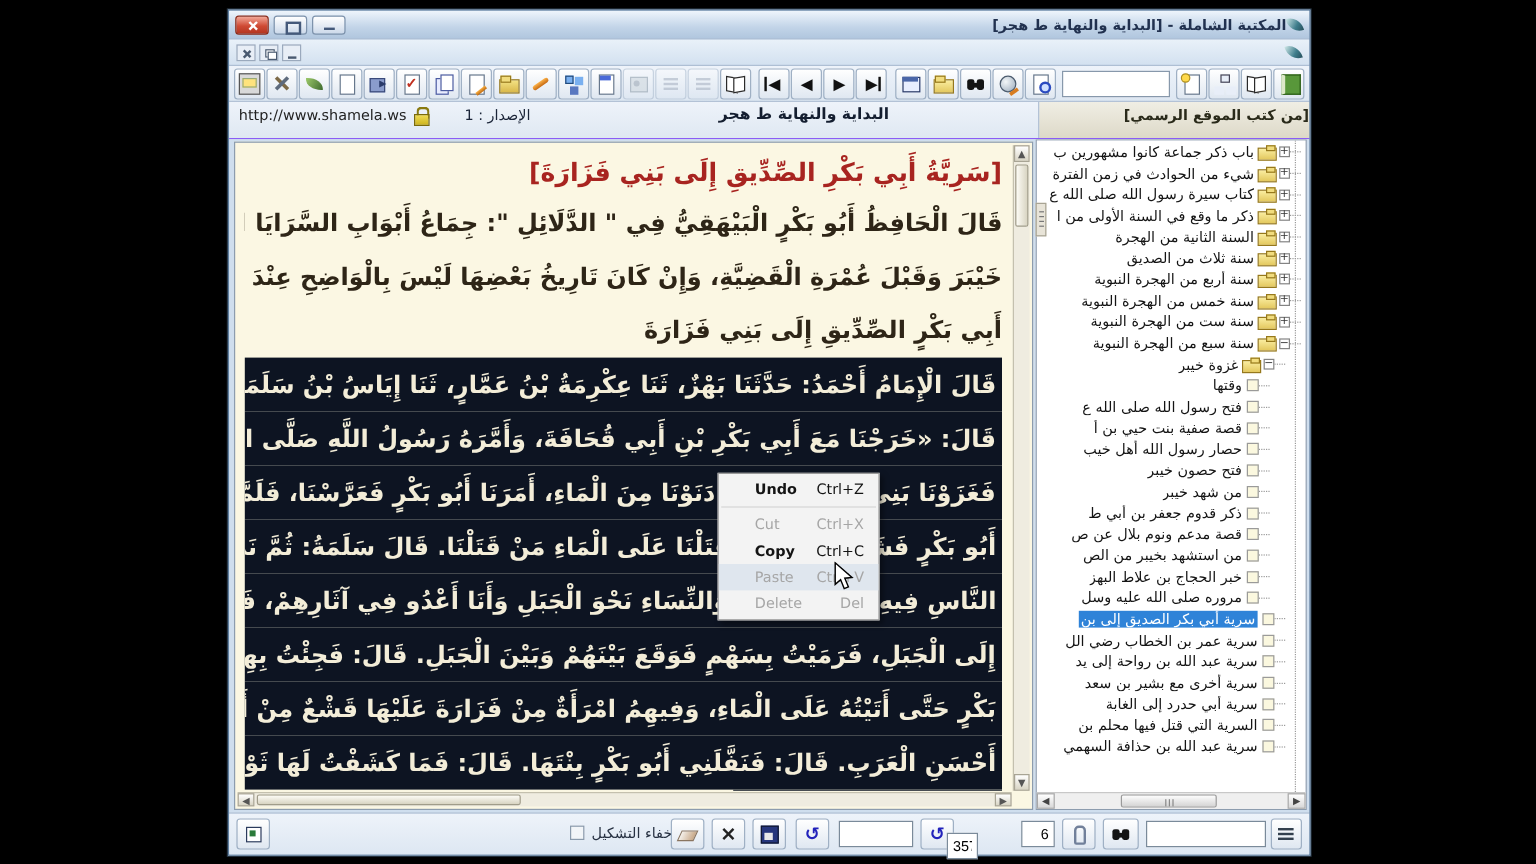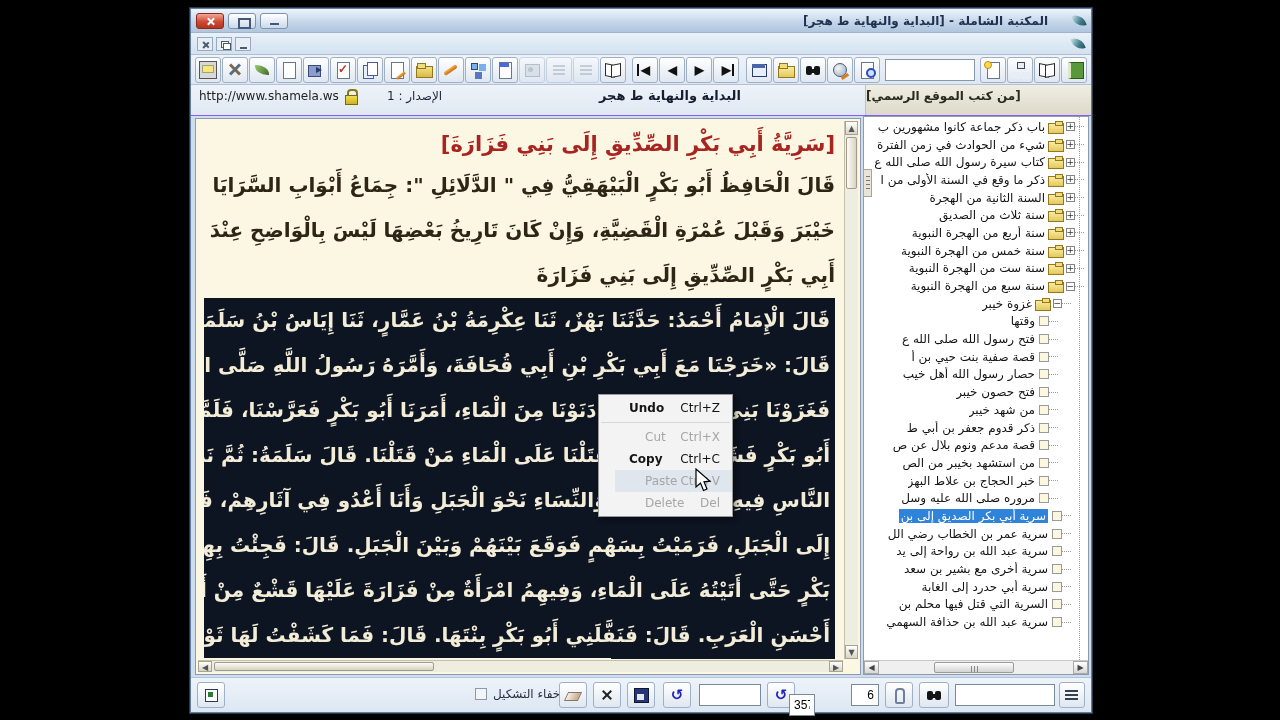--- a/index.html
+++ b/index.html
@@ -19,21 +19,21 @@
   .wbtn { width:28px; height:16px; border-radius:3px; border:1px solid #7e93ac; position:relative;
           background:linear-gradient(#fff,#ccd9ea); cursor:default; }
   .wbtn-close { background:linear-gradient(#f2a898,#cf4a34 55%,#b33520); border-color:#8c2a18; }
   .wbtn-close::before,.wbtn-close::after { content:""; position:absolute; left:13px; top:3px;
           width:2px; height:9px; background:#fff; }
   .wbtn-close::before { transform:rotate(45deg);} .wbtn-close::after { transform:rotate(-45deg);}
   .wbtn-max::before { content:""; position:absolute; left:9px; top:4px; width:9px; height:7px;
           border:2px solid #44597a; }
   .wbtn-min::before { content:""; position:absolute; left:9px; top:9px; width:9px; height:2px;
           background:#44597a; }
-  .title-area { flex:1; display:flex; justify-content:flex-end; align-items:center; gap:24px; }
+  .title-area { flex:1; display:flex; justify-content:flex-end; align-items:center; gap:0; }
   .title-text { font-size:12px; font-weight:bold; color:#21314f; direction:rtl; }
   .feather { width:14px; height:15px; position:relative; }
   .feather::before { content:""; position:absolute; inset:1px; border-radius:0 95% 0 95%;
           background:linear-gradient(135deg,#cfe8e8,#3f7d8c 60%,#27505c); transform:rotate(-18deg); }
 
   
   .menubar { height:22px; background:linear-gradient(#e9f1f9,#d3e1f0); display:flex;
              align-items:center; padding:0 6px; border-bottom:1px solid #aebfd4; }
   .mdi-controls { display:flex; gap:3px; }
   .mbtn { width:16px; height:14px; border:1px solid #9aa9bd; background:#e8eef6; position:relative; }
@@ -160,21 +160,21 @@
 
   
   .addr-row { height:31px; display:flex; border-bottom:1px solid #8b5cf6; }
   .addr-left { flex:1; position:relative; background:linear-gradient(#eef3fa,#dfe8f2); }
   .addr-url { position:absolute; left:8px; top:4px; font-size:12px; color:#222; }
   .addr-lock { position:absolute; left:152px; top:3px; }
   .addr-version { position:absolute; left:196px; top:4px; font-size:12px; color:#1a2438; direction:rtl; }
   .addr-book { position:absolute; left:408px; top:3px; font-size:13px; font-weight:bold;
                color:#141e30; direction:rtl; }
   .tree-header { width:226px; background:linear-gradient(#f0eee4,#ddd9c8); border-left:1px solid #b3c2d6;
-                 font-size:12px; font-weight:bold; color:#2a2a1a; text-align:left; line-height:23px;
+                 font-size:12px; font-weight:bold; color:#2a2a1a; text-align:right; line-height:23px;
                  direction:rtl; overflow:hidden; white-space:nowrap; }
 
   
   .mdi { flex:1; display:flex; background:#cfdeee; overflow:hidden; }
 
   
   .reading-wrap { flex:1; margin:2px 2px 2px 4px; position:relative; }
   .reading-pane { position:absolute; inset:0; background:#fbf7e3; border:1px solid #8c9cae; }
   .reader-text { position:absolute; left:2px; right:17px; top:2px; bottom:15px; overflow:hidden;
                  direction:rtl; padding:2px 8px 0 6px; }
@@ -250,21 +250,21 @@
           background:#f2f5f8; }
   .bb-checklabel { position:absolute; left:302px; top:9px; font-size:12px; color:#273142; direction:rtl; }
 
   
   .cmenu { position:absolute; left:598px; top:394px; width:135px; background:#f3f3f3;
            border:1px solid #9a9a9a; box-shadow:3px 3px 5px rgba(0,0,0,.4); padding:2px 0;
            z-index:50; }
   .cm-item { display:flex; justify-content:space-between; align-items:center; height:22px;
            padding:0 12px 0 30px; font-size:12px; color:#141414; }
   .cm-item .cm-label { font-weight:bold; }
-  .cm-item.disabled { color:#a6a6a6;margin-left:16px; } .cm-item.disabled .cm-label { font-weight:normal; }
+  .cm-item.disabled { color:#a6a6a6; } .cm-item.disabled .cm-label { font-weight:normal; }
   .cm-item.hover { background:#dfe6ee; }
   .cm-item.separator { height:0; border-top:1px solid #d6d6d6; margin:3px 2px; padding:0; }
 
   
   .cursor { position:absolute; left:694px; top:468px; z-index:60; }
 </style>
 </head>
 <body>
 
 <div class="screen">

